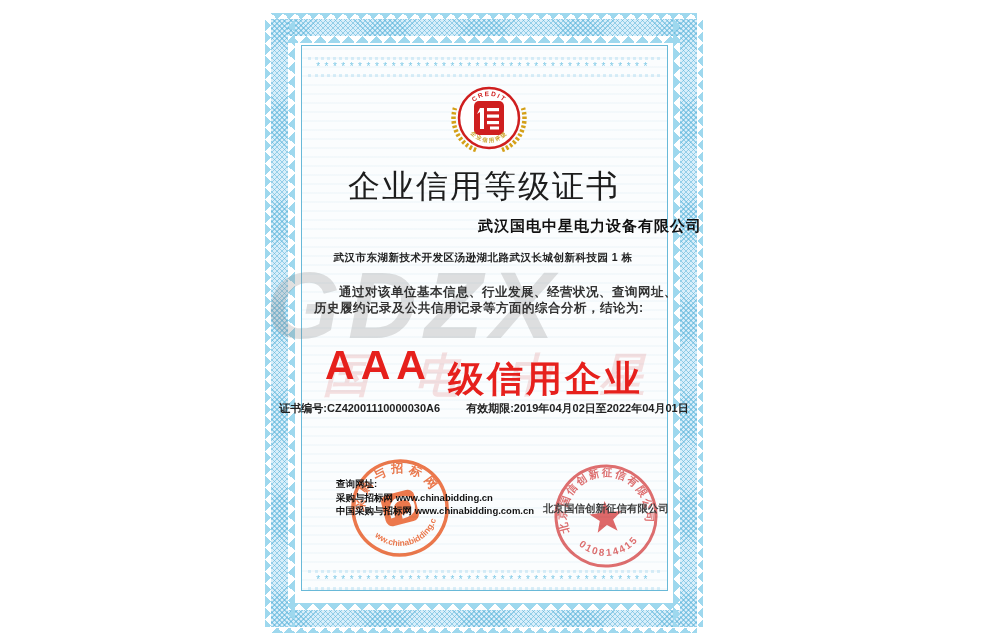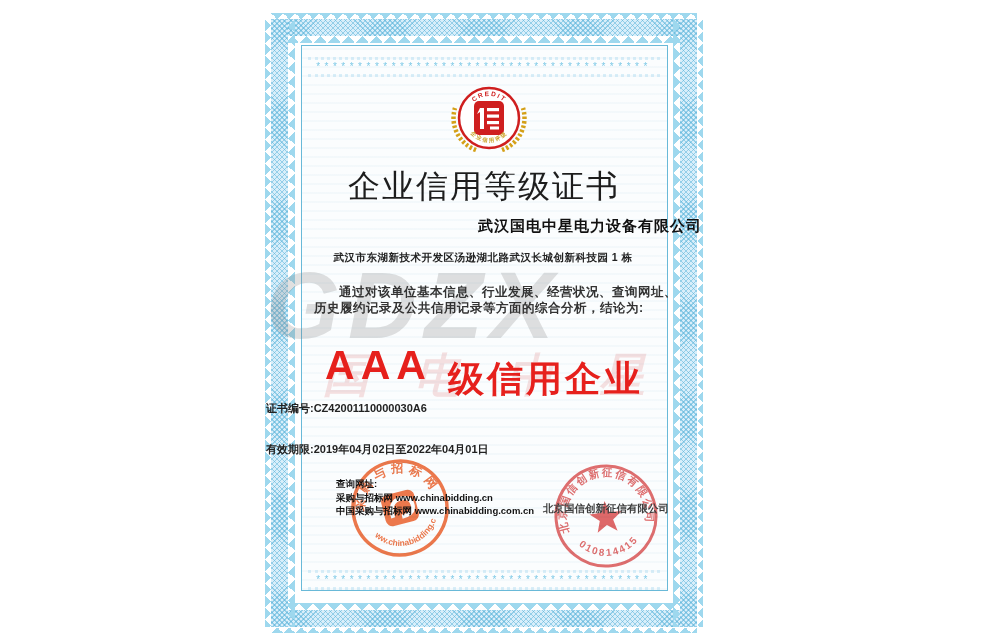--- a/index.html
+++ b/index.html
@@ -92,21 +92,21 @@
   .rating{
     position:absolute;left:0;right:0;top:314px;z-index:3;
     display:flex;justify-content:center;align-items:center;gap:16px;
     color:#e6201c;
   }
   .rating .grade{font-size:41px;font-weight:bold;letter-spacing:6px;}
   .rating .rtext{font-size:36px;font-weight:bold;letter-spacing:3px;font-family:"Liberation Serif","DejaVu Serif",serif;margin-top:28px;}
   .certline{
     position:absolute;left:0;right:0;top:388px;z-index:3;
     display:flex;justify-content:center;gap:26px;
-    font-size:11px;font-weight:bold;color:#222;white-space:nowrap;flex-direction:column;
+    font-size:11px;font-weight:bold;color:#222;white-space:nowrap;
   }
   .query{
     position:absolute;left:70px;top:464px;z-index:3;
     font-size:9.5px;font-weight:bold;line-height:13.5px;color:#111;white-space:nowrap;
   }
 
   
   .stamp-left{position:absolute;left:79px;top:440px;z-index:2;opacity:.88;
     transform:rotate(-14deg);mix-blend-mode:multiply;}
   .stamp-right{position:absolute;left:280px;top:443px;z-index:2;opacity:.85;

